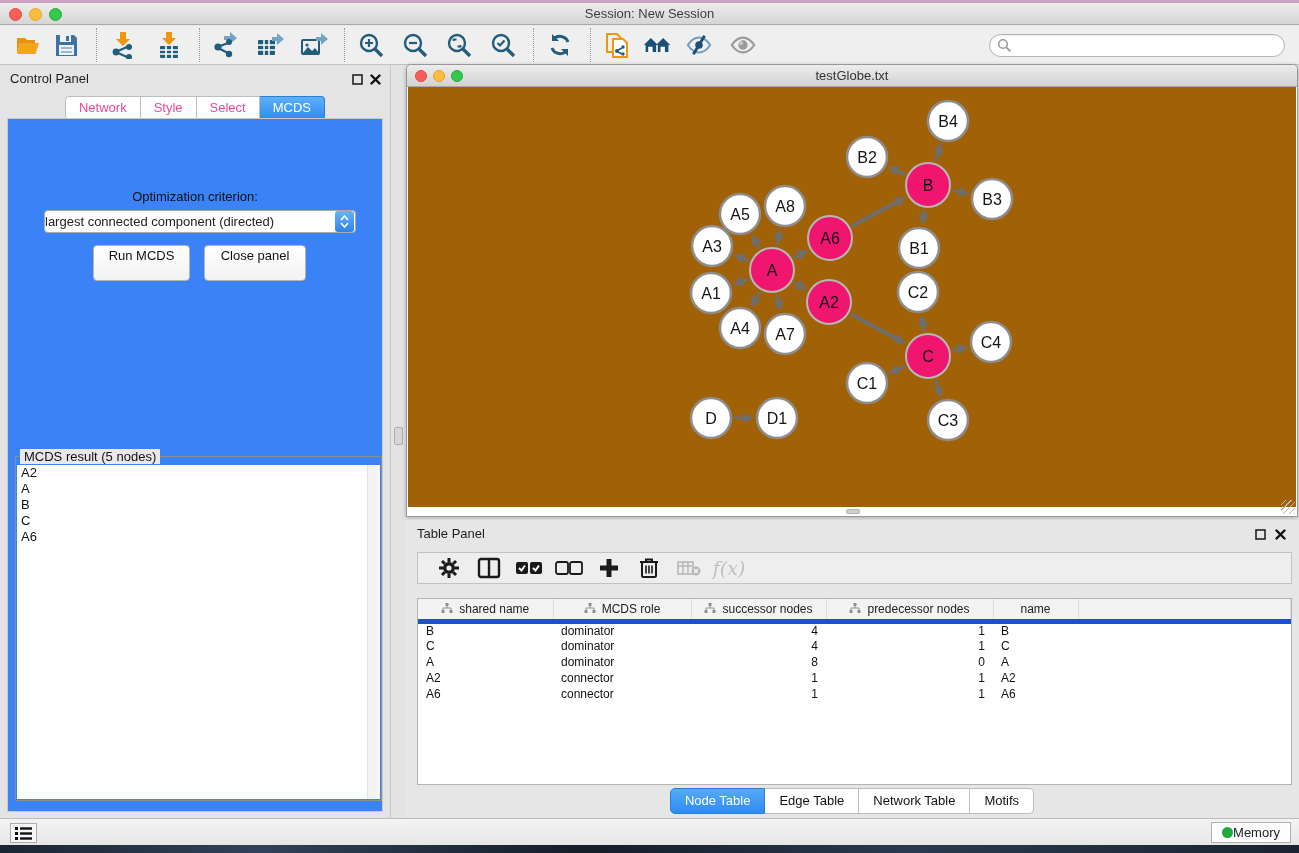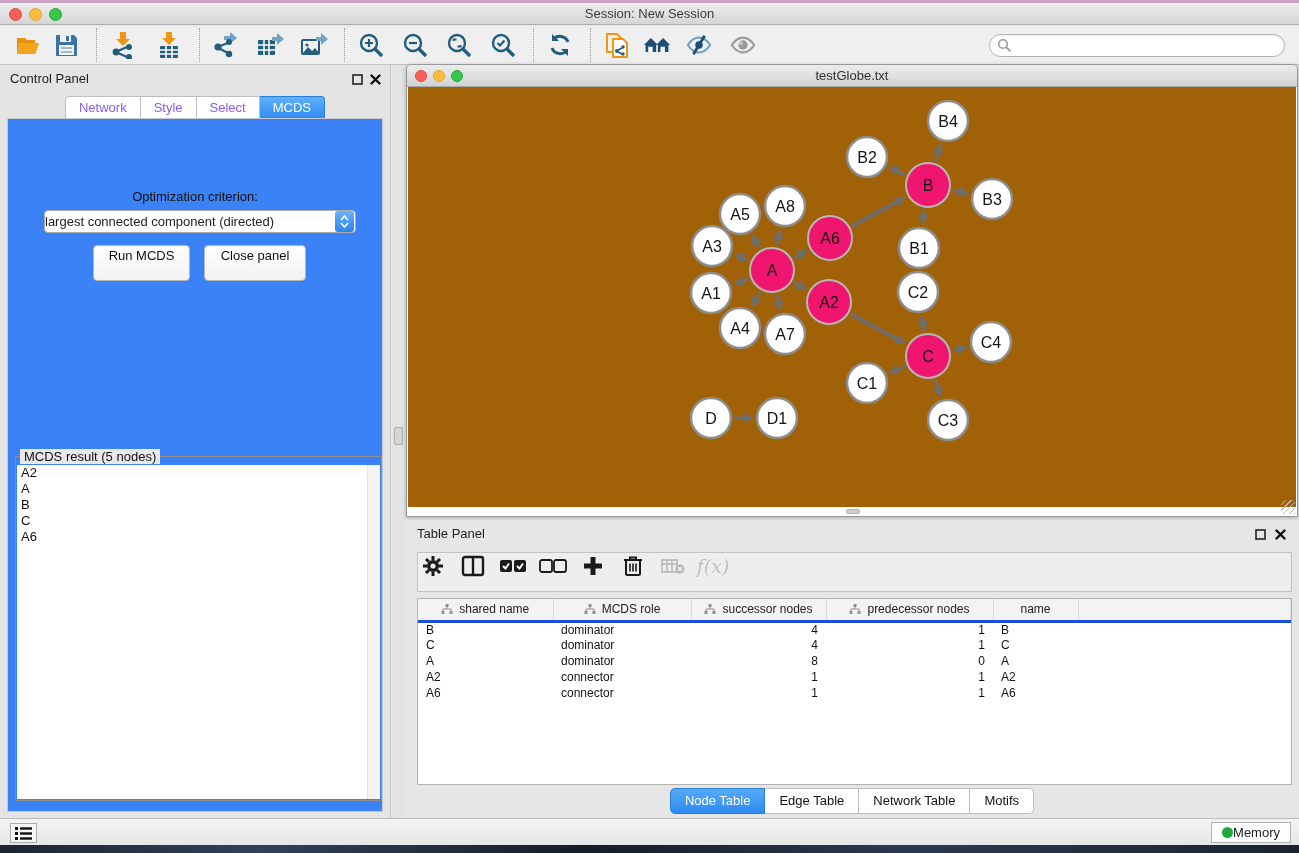--- a/index.html
+++ b/index.html
@@ -28,21 +28,21 @@
   .searchbox { width:296px; height:23px; background:#fff; border:1px solid #b3b3b3; border-radius:12px;
                display:flex; align-items:center; padding-left:7px; margin-right:4px; box-shadow:inset 0 1px 2px rgba(0,0,0,.08); }
 
   
   .control-panel { position:absolute; left:0; top:65px; width:391px; height:753px; background:#e4e4e4;
                    border-right:1px solid #c6c6c6; }
   .cp-title { position:absolute; left:10px; top:6px; color:#1d1d1d; }
   .panel-float, .panel-close { position:absolute; top:7px; width:14px; height:14px; display:flex; align-items:center; justify-content:center; }
   .cp-tabs { position:absolute; left:0; right:0; top:31px; display:flex; justify-content:center; }
   .cp-tab { padding:3px 13px 4px; background:#fff; border:1px solid #bdbdbd; border-left-width:0;
-            color:#8b5cf6; cursor:default; }
+            color:#ec4899; cursor:default; }
   .cp-tab:first-child { border-left-width:1px; border-radius:4px 0 0 4px; }
   .cp-tab:last-child { border-radius:0 4px 4px 0; }
   .cp-tab.active { background:linear-gradient(#5fb0f9,#2e8bf2); border-color:#2a7fd4; color:#fff; }
   .cp-content { position:absolute; left:7px; right:7px; top:53px; bottom:6px;
                 border:1px solid #c9c9c9; background:#3b82f6; }
   .opt-label { position:absolute; left:0; right:0; top:70px; text-align:center; color:#111; }
   .criterion { position:absolute; left:36px; width:312px; top:91px; height:23px; background:#fff;
                border:1px solid #ababab; border-radius:4px; display:flex; align-items:center; }
   .criterion .val { flex:1; white-space:nowrap; overflow:hidden; }
   .criterion .stepper { width:19px; height:21px; border-radius:3px; margin-right:1px;
@@ -73,29 +73,29 @@
   .nw-title { position:absolute; left:0; right:0; top:3px; text-align:center; color:#333; }
   .nw-canvas { position:absolute; left:1px; right:1px; top:22px; bottom:9px; background:#a16207;text-align:center; }
   .nw-hscroll-thumb { position:absolute; left:439px; bottom:2px; width:14px; height:5px; background:#cfcfcf;
                       border:1px solid #b2b2b2; border-radius:2px; }
   .nw-grip { position:absolute; right:2px; bottom:2px; width:14px; height:14px;
              background:repeating-linear-gradient(135deg, transparent 0 3px, #b9b9b9 3px 4px); }
 
   
   .table-panel { position:absolute; left:405px; top:520px; width:894px; height:298px; background:#e6e6e6; }
   .tp-title { position:absolute; left:12px; top:6px; color:#1d1d1d; }
-  .tp-toolbar { position:absolute; left:12px; right:7px; top:32px; height:40px; background:#eeeeee;
-                border:1px solid #c2c2c2; display:flex; }
+  .tp-toolbar { position:absolute; left:12px; right:7px; top:32px; height:32px; background:#eeeeee;
+                border:1px solid #c2c2c2; display:flex; align-items:center; padding-left:16px; }
   .tpicon { width:30px; height:26px; display:flex; align-items:center; justify-content:center; margin-right:10px; }
   .tpicon.disabled { opacity:.55; }
   .fx { font-family:"DejaVu Serif", serif; font-style:italic; font-size:19px; color:#9a9a9a; }
   .tp-table { position:absolute; left:12px; right:7px; top:78px; height:187px; background:#fff;
               border:1px solid #b3b3b3; overflow:hidden; }
   table.grid { border-collapse:collapse; width:100%; table-layout:fixed; font-size:12px; }
-  table.grid th { height:22px; background:#f3f3f3; border-bottom:3px solid #1d4ed8; border-right:1px solid #dcdcdc;
+  table.grid th { height:22px; background:#f3f3f3; border-bottom:5px solid #1d4ed8; border-right:1px solid #dcdcdc;
                   font-weight:normal; color:#222; text-align:center; }
   table.grid th .hwrap { display:flex; align-items:center; justify-content:center; gap:6px; }
   table.grid td { height:16px; padding:0 8px; color:#111; border:none; white-space:nowrap; }
   td.num { text-align:right; }
   .tp-tabs { position:absolute; left:0; right:0; top:268px; display:flex; justify-content:center; }
   .tp-tab { padding:4px 14px 5px; background:#fff; border:1px solid #bdbdbd; border-left-width:0; color:#111; }
   .tp-tab:first-child { border-left-width:1px; border-radius:5px 0 0 5px; }
   .tp-tab:last-child { border-radius:0 5px 5px 0; }
   .tp-tab.active { background:linear-gradient(#55aaf8,#2e8bf2); border-color:#2a7fd4; color:#fff; }
 

